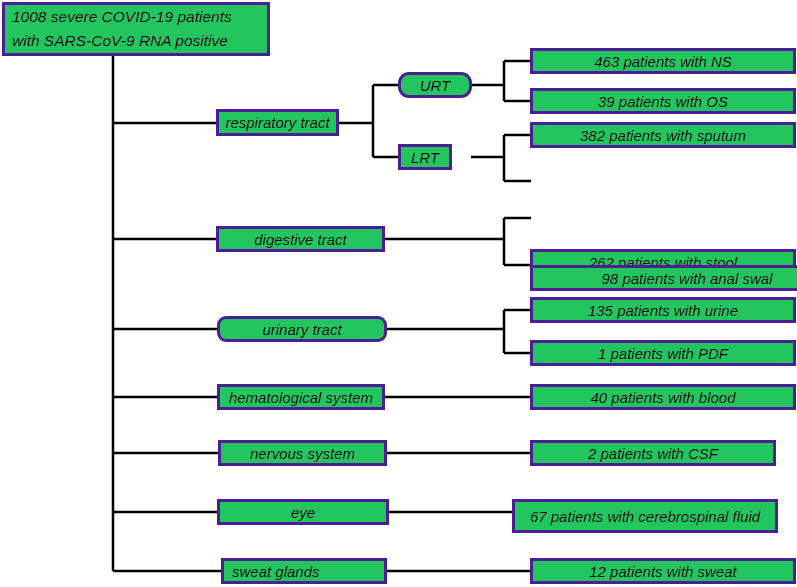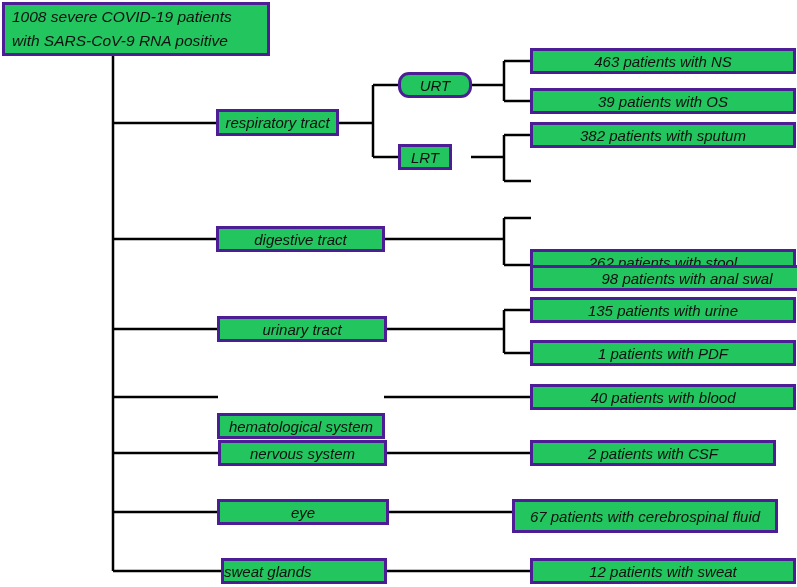--- a/index.html
+++ b/index.html
@@ -35,21 +35,21 @@
     display: flex;
     align-items: center;
     justify-content: center;
     font-size: 15px;
     line-height: 1;
     white-space: nowrap;
     font-style: italic;
   }
   .box.left-text {
     justify-content: flex-start;
-    padding-left: 0;
+    padding-left: 8px;
   }
   .root {
     flex-direction: column;
     align-items: flex-start;
     justify-content: center;
     padding-left: 7px;
     font-size: 15.5px;
   }
   .root div {
     line-height: 24px;
@@ -103,22 +103,22 @@
     <line x1="386" y1="571" x2="531" y2="571"></line>
   </svg>
 
   <div class="box root" style="left:2px; top:2px; width:268px; height:54px;">
     <div>1008 severe COVID-19 patients</div>
     <div>with SARS-CoV-9 RNA positive</div>
   </div>
 
   <div class="box" style="left:216px; top:109px; width:123px; height:27px;">respiratory tract</div>
   <div class="box" style="left:216px; top:226px; width:169px; height:26px;">digestive tract</div>
-  <div class="box" style="left:217px; top:316px; width:170px; height:26px;">urinary tract</div>
-  <div class="box" style="left:217px; top:384px; width:168px; height:26px;margin-top:29px;">hematological system</div>
+  <div class="box" style="left:217px; top:316px; width:170px; height:26px;border-radius:9px;">urinary tract</div>
+  <div class="box" style="left:217px; top:384px; width:168px; height:26px;">hematological system</div>
   <div class="box" style="left:217px; top:499px; width:172px; height:26px;">eye</div>
   <div class="box" style="left:218px; top:440px; width:169px; height:26px;">nervous system</div>
   <div class="box left-text" style="left:221px; top:558px; width:166px; height:26px;">sweat glands</div>
 
   <div class="box" style="left:398px; top:72px; width:74px; height:26px;border-radius:11px;">URT</div>
   <div class="box" style="left:398px; top:144px; width:54px; height:26px;text-align:center;">LRT</div>
 
   <div class="box" style="left:530px; top:48px; width:266px; height:26px;">463 patients with NS</div>
   <div class="box" style="left:530px; top:88px; width:266px; height:26px;">39 patients with OS</div>
   <div class="box" style="left:530px; top:122px; width:266px; height:26px;">382 patients with sputum</div>

